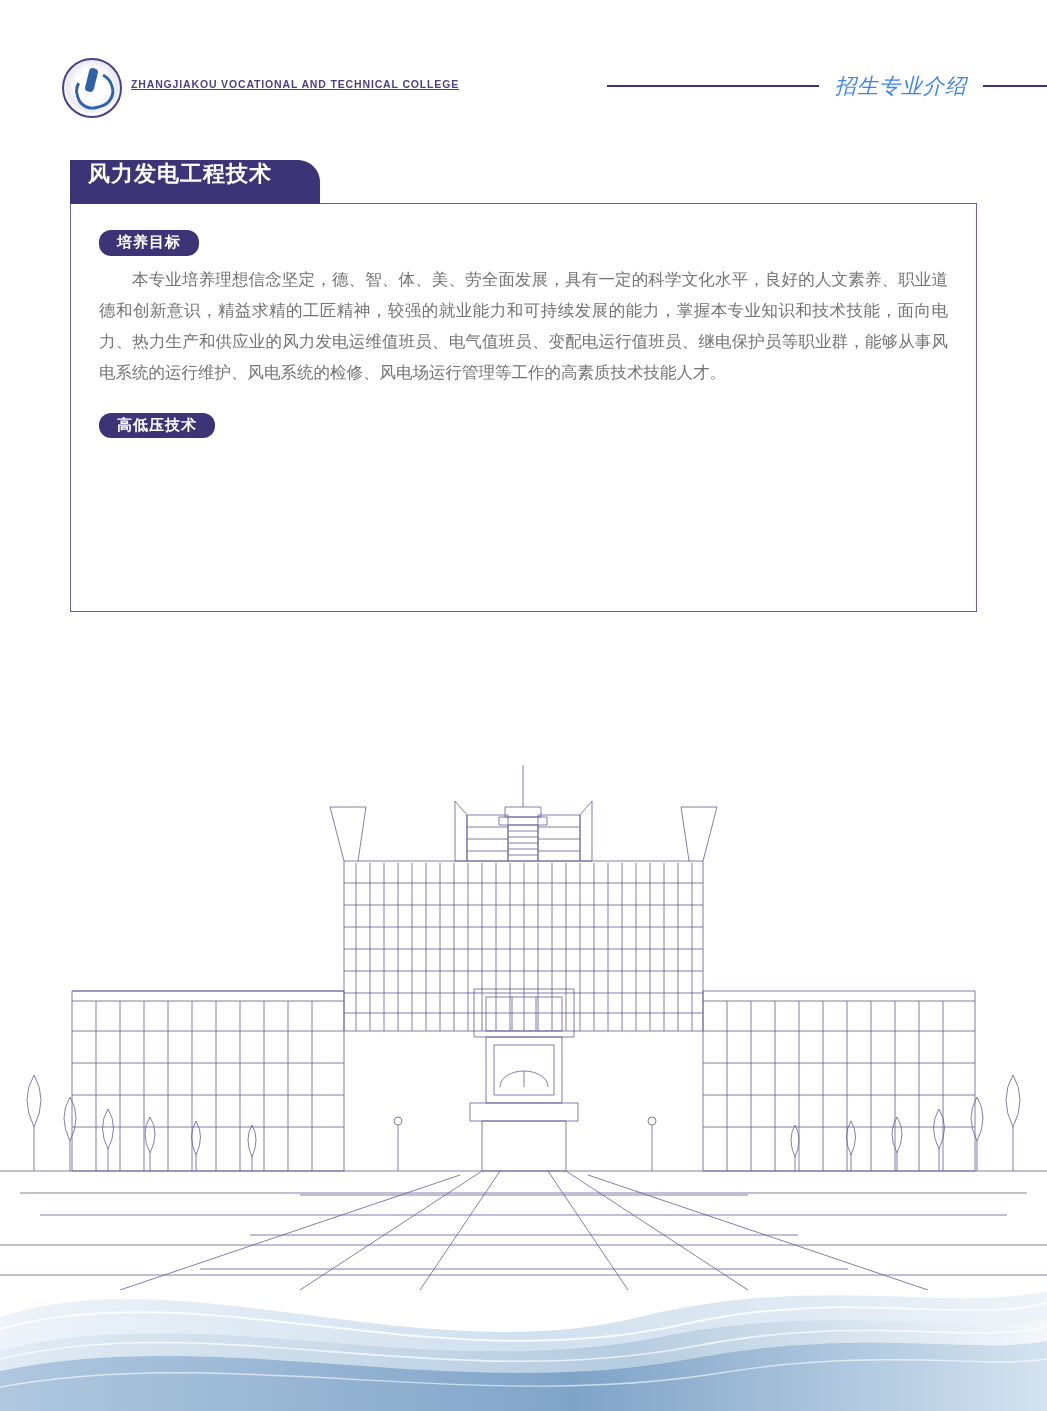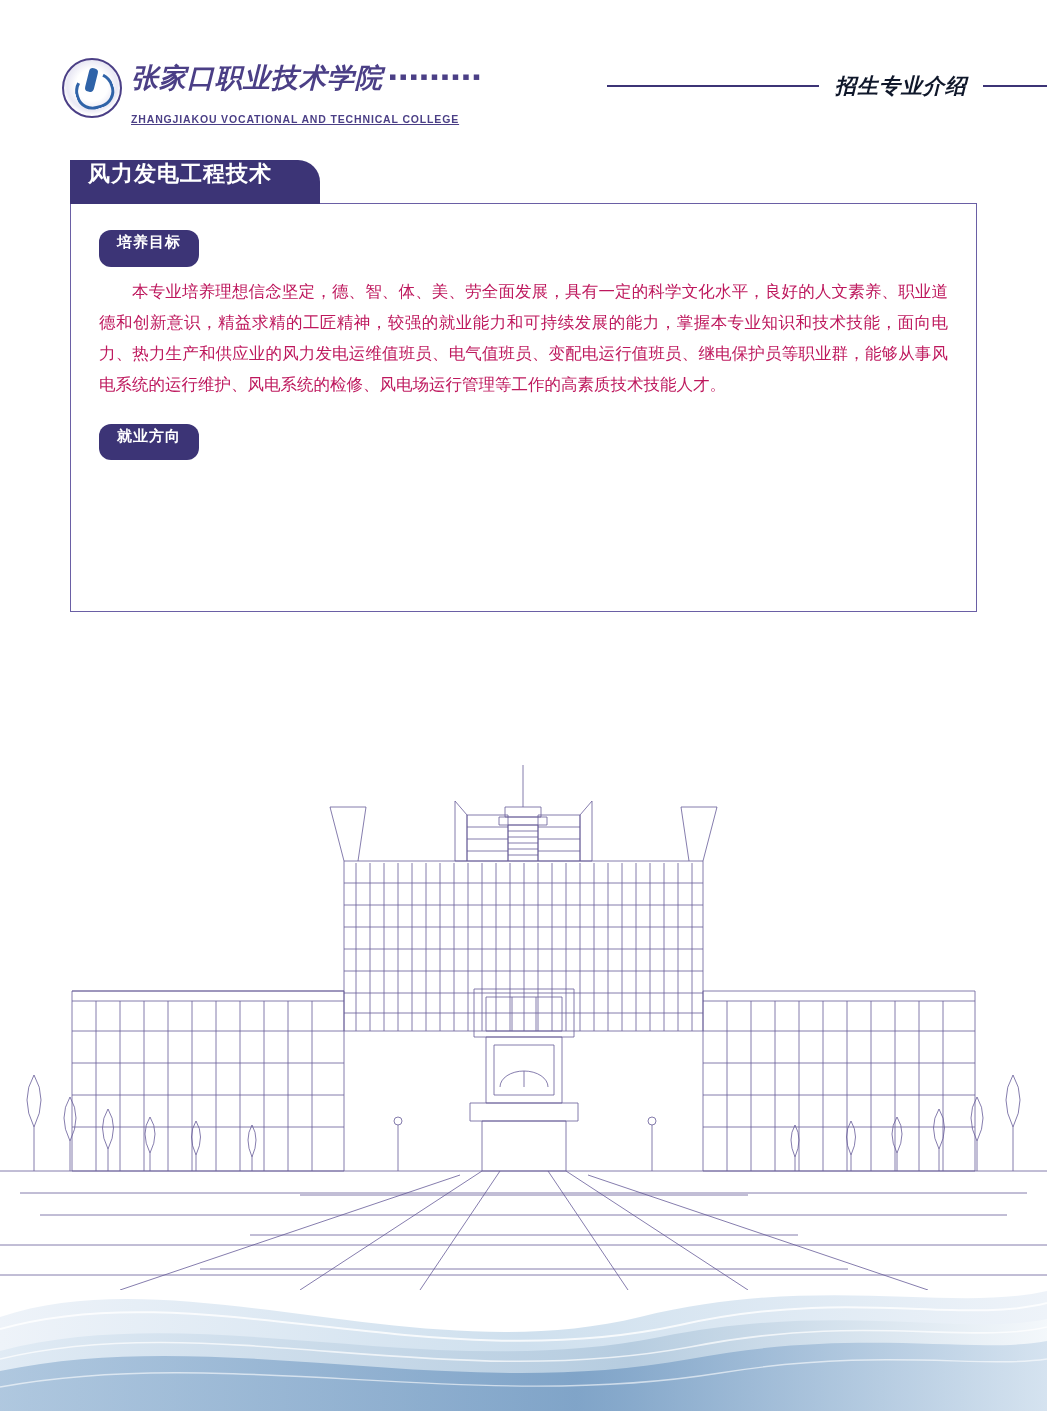--- a/index.html
+++ b/index.html
@@ -105,23 +105,23 @@
   }
   .rule-left {
     flex: 1 1 auto;
     height: 2px;
     background: #3c3476;
     margin-right: 16px;
   }
   .header-title {
     font-family: "DejaVu Sans", "Liberation Sans", sans-serif;
     font-size: 21px;
-    font-weight: bold;
+    font-weight: normal;
     font-style: italic;
-    color: #0f172a;
+    color: #3b82f6;
     white-space: nowrap;
     letter-spacing: 1px;
   }
   .rule-right {
     width: 64px;
     height: 2px;
     background: #3c3476;
     margin-left: 16px;
   }
 
@@ -159,35 +159,35 @@
     z-index: 1;
   }
   .pill {
     display: inline-block;
     background: #3c3476;
     color: #ffffff;
     font-family: "DejaVu Sans", "Liberation Sans", sans-serif;
     font-size: 15px;
     font-weight: bold;
     border-radius: 12px;
-    padding: 4px 18px 16px 18px;
+    padding: 4px 18px 5px 18px;
     letter-spacing: 1px;
     line-height: 1.1;
   }
   .pill-row {
     margin-top: 24px;
     margin-left: 28px;
   }
   .pill-row.first { margin-top: 26px; }
   .para {
     margin: 9px 28px 0 28px;
-    font-family: Liberation Sans, sans-serif;
+    font-family: Liberation Mono, monospace;
     font-size: 16.5px;
     line-height: 31px;
-    color: #be185d;
+    color: #737373;
     text-align: justify;
     text-indent: 2em;
   }
 
   
   .illustration {
     position: absolute;
     left: 0;
     top: 745px;
     width: 1047px;
@@ -205,23 +205,20 @@
   }
   .footer-waves svg { display: block; }
 </style>
 </head>
 <body>
 
 <div class="header">
   <div class="logo-wrap">
     <div class="logo-mark"></div>
     <div class="logo-text">
-      <div class="logo-cn">
-        <span>张家口职业技术学院</span><span class="logo-dots">▪▪▪▪▪▪▪▪▪</span>
-      </div>
       <div class="logo-en">ZHANGJIAKOU VOCATIONAL AND TECHNICAL COLLEGE</div>
     </div>
   </div>
   <div class="header-right">
     <div class="rule-left"></div>
     <div class="header-title">招生专业介绍</div>
     <div class="rule-right"></div>
   </div>
 </div>
 
@@ -229,21 +226,21 @@
 
 <div class="content-box">
 
   <div class="pill-row first">
     <span class="pill">培养目标</span>
   </div>
   <div class="para">本专业培养理想信念坚定，德、智、体、美、劳全面发展，具有一定的科学文化水平，良好的人文素养、职业道德和创新意识，精益求精的工匠精神，较强的就业能力和可持续发展的能力，掌握本专业知识和技术技能，面向电力、热力生产和供应业的风力发电运维值班员、电气值班员、变配电运行值班员、继电保护员等职业群，能够从事风电系统的运行维护、风电系统的检修、风电场运行管理等工作的高素质技术技能人才。</div>
 
 
   <div class="pill-row">
-    <span class="pill">就业方向</span>
+    <span class="pill">高低压技术</span>
   </div>
 
 </div>
 
 <div class="illustration">
   <svg width="1047" height="545" viewBox="0 0 1047 545" fill="none" stroke="#4b3f86" stroke-width="0.8" opacity="0.85">
 
     <line x1="523" y1="20" x2="523" y2="62"></line>
 
     <path d="M505 62 h36 v10 h-36 z"></path>

